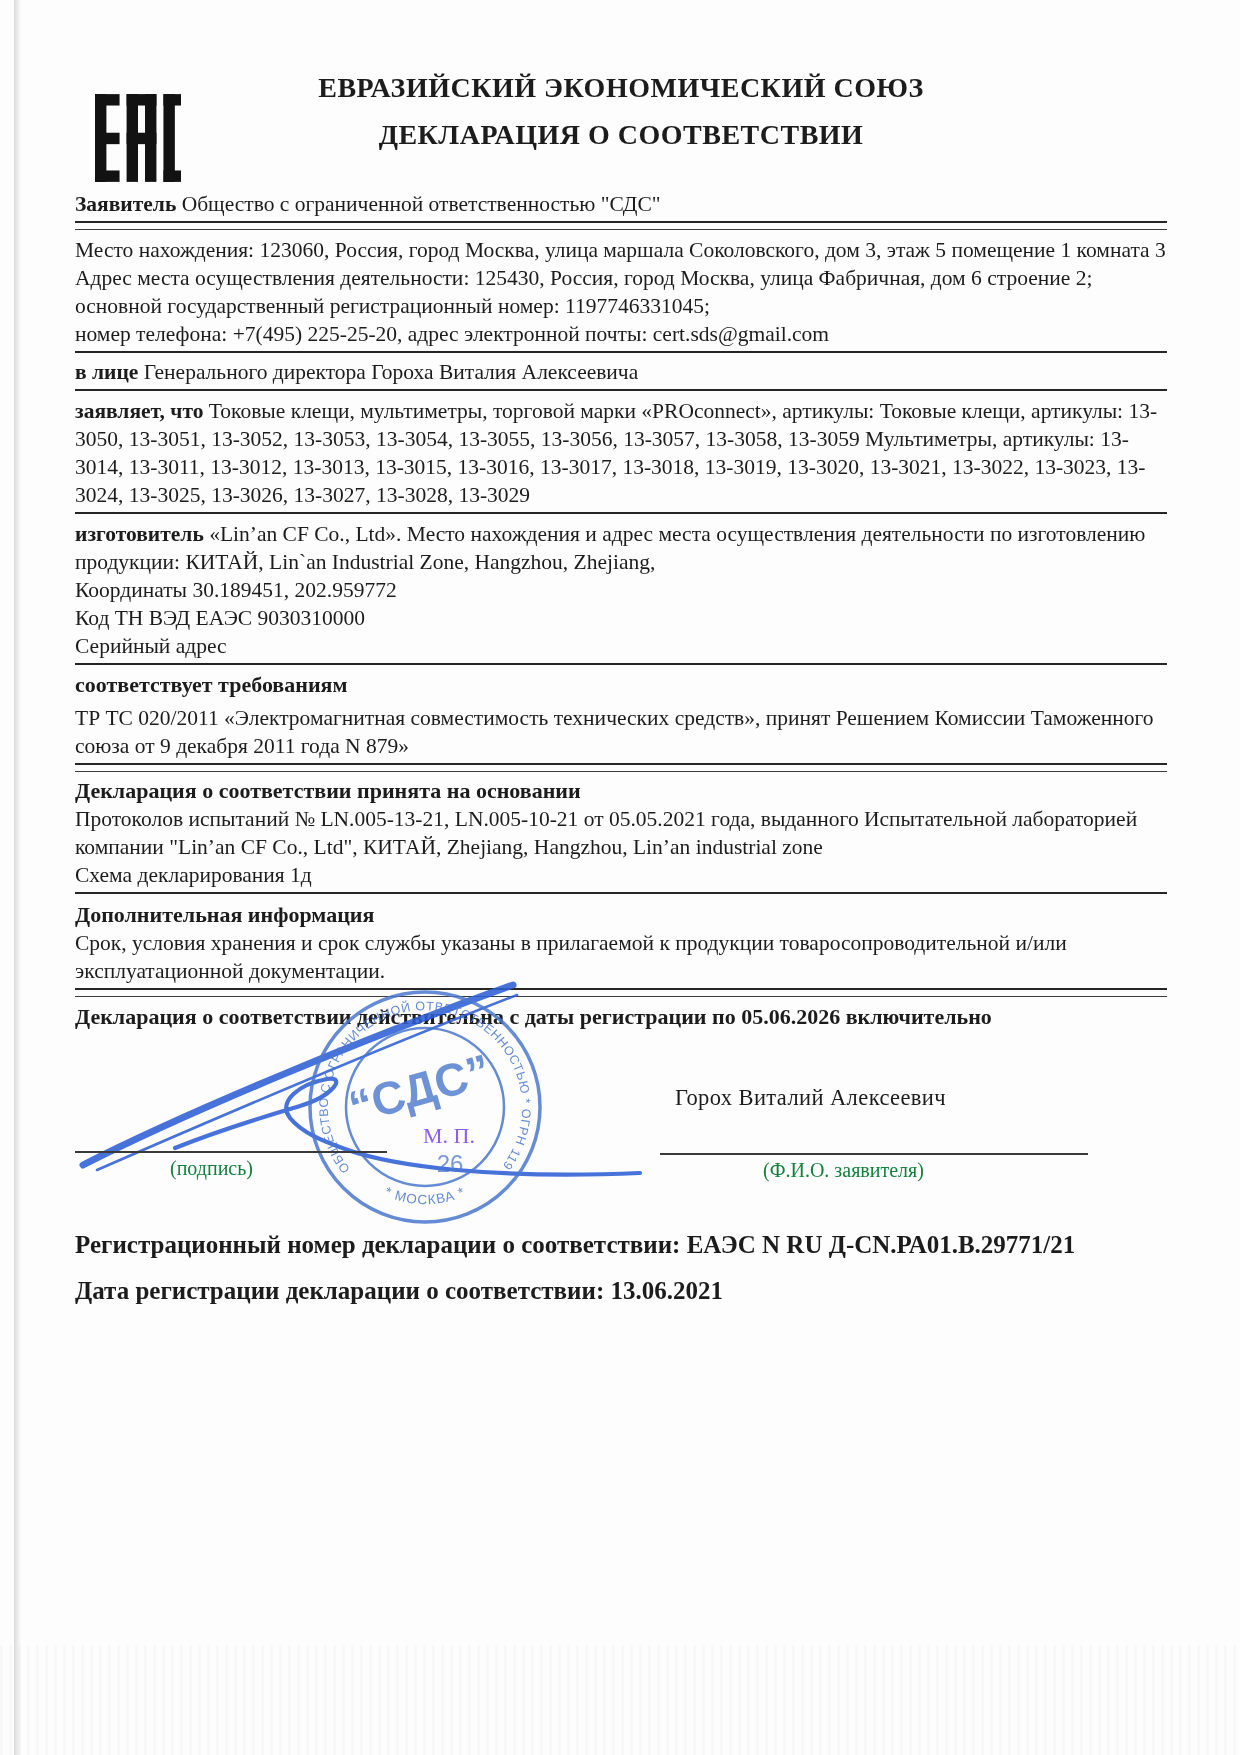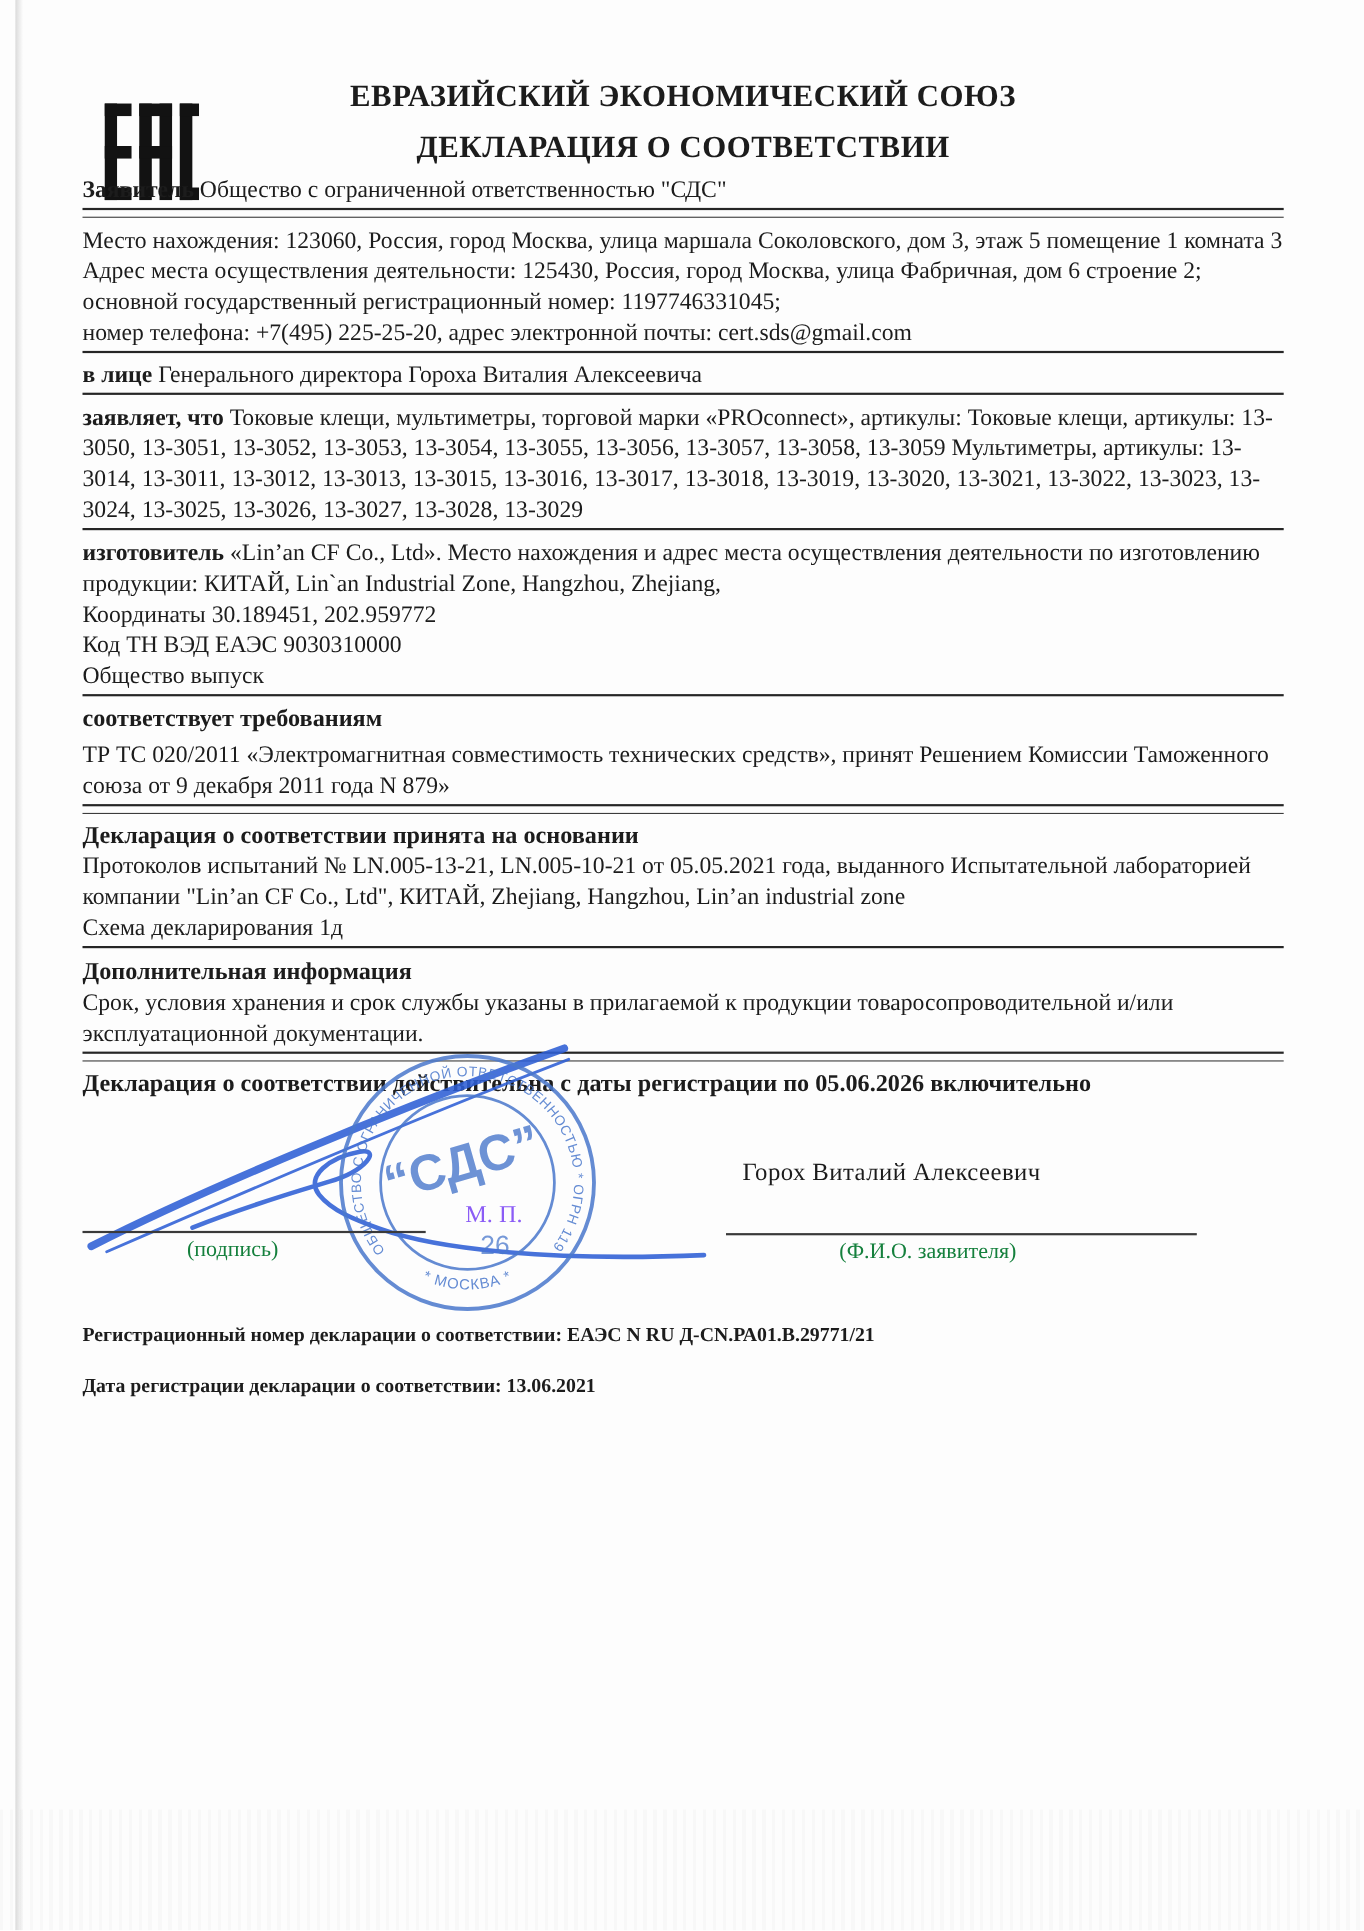--- a/index.html
+++ b/index.html
@@ -13,21 +13,21 @@
     background:repeating-linear-gradient(90deg,#999 0 3px,transparent 3px 9px);}
   .logo{position:absolute;left:95px;top:90px;}
   .content{position:absolute;left:75px;top:64px;width:1092px;}
   .title{ text-align:center;font-weight:700;font-size:28px;line-height:47px;letter-spacing:.5px;}
   .sec{margin:0;font-size:21.5px;line-height:28px;}
   .b{font-weight:700;}
   .h{font-size:22px;font-weight:700;margin:0;line-height:28px;}
   .rule{height:2px;background:#262626;margin-top:3px;}
   .rule.double{height:6px;background:none;border-top:2px solid #262626;border-bottom:1px solid #3c3c3c;}
   .validity{font-size:22px;font-weight:700;margin:6px 0 0;line-height:28px;}
-  .reg{font-size:18px;font-weight:700;margin:6px 0 0;line-height:28px;}
+  .reg{font-size:25px;font-weight:700;margin:6px 0 0;line-height:28px;}
   .sig-area{position:relative;width:100%;height:192px;margin-top:2px;}
   .sig-svg{position:absolute;left:-10px;top:-90px;}
   .stamp-svg{position:absolute;left:225px;top:-51px;}
   .mp-label{position:absolute;left:348px;top:90px;font-size:22px;color:#8b5cf6;text-align:right;}
   .sig-name{position:absolute;left:600px;top:52px;font-size:22.5px;letter-spacing:.4px;}
   .sigline{position:absolute;height:2px;background:#3a3a3a;}
   .sigline.left{left:0;top:118px;width:312px;}
   .sigline.right{left:585px;top:120px;width:428px;}
   .caption{position:absolute;font-size:20px;color:#15803d;}
   .caption.pod{left:95px;top:124px;}
@@ -55,41 +55,41 @@
       <rect x="78" y="87" width="20" height="13"></rect>
     </g>
   </svg>
 
   <div class="content">
     <div class="title">
       <div>ЕВРАЗИЙСКИЙ ЭКОНОМИЧЕСКИЙ СОЮЗ</div>
       <div>ДЕКЛАРАЦИЯ О СООТВЕТСТВИИ</div>
     </div>
 
-    <p class="sec" style=""><span class="b">Заявитель</span> <span>Общество с ограниченной ответственностью "СДС"</span></p>
+    <p class="sec" style="margin-top:32px"><span class="b">Заявитель</span> <span>Общество с ограниченной ответственностью "СДС"</span></p>
     <div class="rule double"></div>
 
     <div class="sec" style="margin-top:6px">
       <div>Место нахождения: 123060, Россия, город Москва, улица маршала Соколовского, дом 3, этаж 5 помещение 1 комната 3</div>
       <div>Адрес места осуществления деятельности: 125430, Россия, город Москва, улица Фабричная, дом 6 строение 2; основной государственный регистрационный номер: 1197746331045;</div>
       <div>номер телефона: +7(495) 225-25-20, адрес электронной почты: cert.sds@gmail.com</div>
     </div>
     <div class="rule"></div>
 
     <p class="sec" style="margin-top:5px"><span class="b">в лице</span> <span>Генерального директора Гороха Виталия Алексеевича</span></p>
     <div class="rule"></div>
 
     <p class="sec" style="margin-top:6px"><span class="b">заявляет, что</span> <span>Токовые клещи, мультиметры, торговой марки «PROconnect», артикулы: Токовые клещи, артикулы: 13-3050, 13-3051, 13-3052, 13-3053, 13-3054, 13-3055, 13-3056, 13-3057, 13-3058, 13-3059 Мультиметры, артикулы: 13-3014, 13-3011, 13-3012, 13-3013, 13-3015, 13-3016, 13-3017, 13-3018, 13-3019, 13-3020, 13-3021, 13-3022, 13-3023, 13-3024, 13-3025, 13-3026, 13-3027, 13-3028, 13-3029</span></p>
     <div class="rule"></div>
 
     <div class="sec" style="margin-top:6px">
       <div><span class="b">изготовитель</span> <span>«Lin’an CF Co., Ltd». Место нахождения и адрес места осуществления деятельности по изготовлению продукции: КИТАЙ, Lin`an Industrial Zone, Hangzhou, Zhejiang,</span></div>
       <div>Координаты 30.189451, 202.959772</div>
       <div>Код ТН ВЭД ЕАЭС 9030310000</div>
-      <div>Общество выпуск</div>
+      <div>Серийный адрес</div>
     </div>
     <div class="rule"></div>
 
     <p class="h" style="margin-top:6px">соответствует требованиям</p>
     <p class="sec" style="margin-top:5px">ТР ТС 020/2011 «Электромагнитная совместимость технических средств», принят Решением Комиссии Таможенного союза от 9 декабря 2011 года N 879»</p>
     <div class="rule double"></div>
 
     <p class="h" style="margin-top:5px">Декларация о соответствии принята на основании</p>
     <div class="sec">Протоколов испытаний №  LN.005-13-21, LN.005-10-21 от 05.05.2021 года, выданного Испытательной лабораторией компании "Lin’an CF Co., Ltd", КИТАЙ, Zhejiang, Hangzhou, Lin’an industrial zone</div>
     <div class="sec">Схема декларирования 1д</div>

